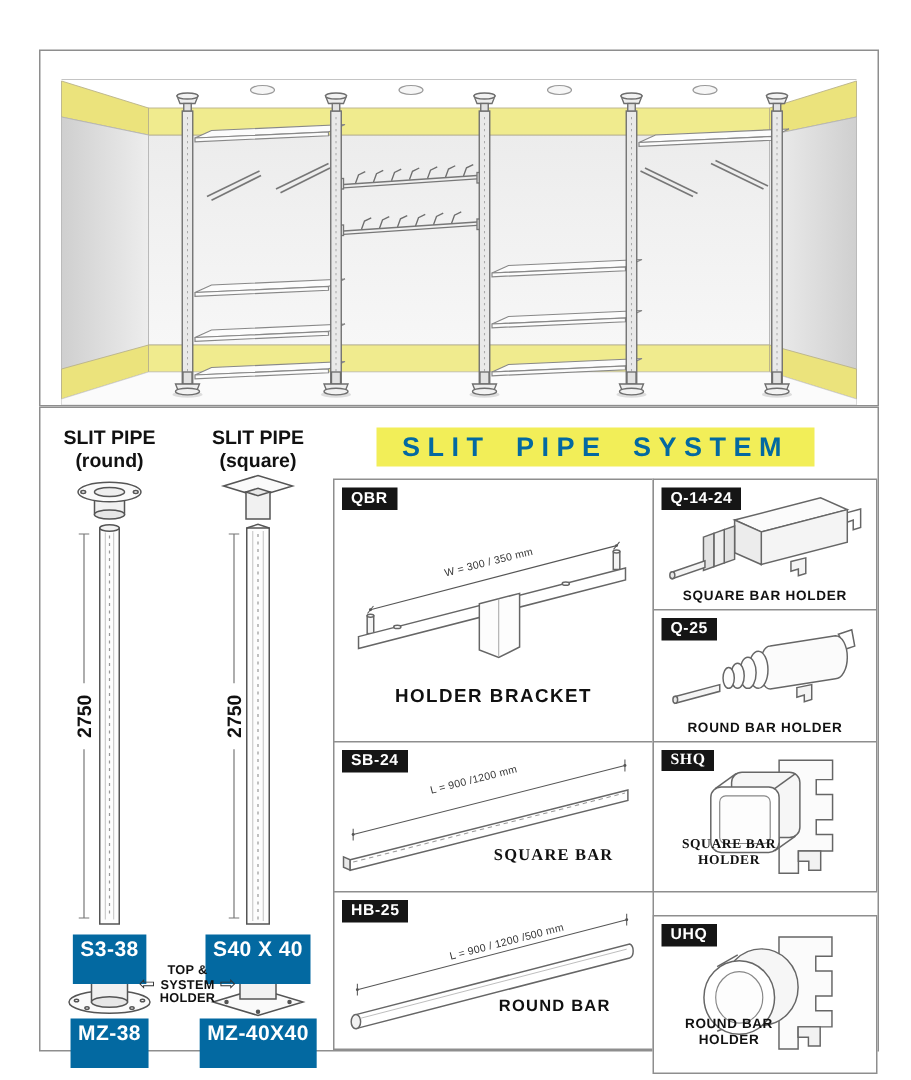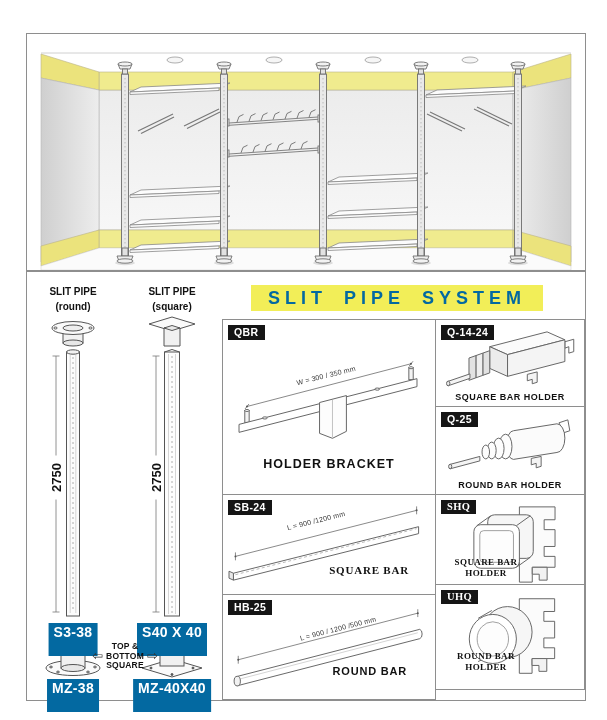--- a/index.html
+++ b/index.html
@@ -16,33 +16,33 @@
       letter-spacing:5px;word-spacing:7px;color:#0369a1;white-space:nowrap;}
 
   
   .cell{position:absolute;border:1px solid #8e8e8e;background:#fff;box-sizing:border-box;}
   #cellQBR {left:195px;top:47px; width:214px;height:176px;}
   #cellQ1424{left:408px;top:47px; width:150px;height:88px;}
   #cellQ25 {left:408px;top:134px;width:150px;height:89px;}
   #cellSB24{left:195px;top:222px;width:214px;height:101px;}
   #cellSHQ {left:408px;top:222px;width:150px;height:101px;font-family:Liberation Serif, serif;}
   #cellHB25{left:195px;top:322px;width:214px;height:106px;}
-  #cellUHQ {left:408px;top:312px;width:150px;height:106px;font-family:Liberation Serif, serif;}
+  #cellUHQ {left:408px;top:338px;width:150px;height:106px;}
   .cell svg{position:absolute;left:0;top:0;width:100%;height:100%;}
 
   .cell-badge{position:absolute;left:5px;top:5px;background:#151515;color:#fff;
       font-weight:bold;font-size:10.5px;letter-spacing:.4px;padding:1px 6px 2px;z-index:3;}
   .part-label{position:absolute;font-weight:bold;color:#111;letter-spacing:.6px;z-index:3;}
   .dim{position:absolute;font-size:7px;color:#333;letter-spacing:.2px;white-space:nowrap;
       z-index:2;transform-origin:center;}
 
   
   #leftSec{position:absolute;left:0;top:0;width:195px;height:428px;}
   .pipe-head{position:absolute;top:12px;width:92px;text-align:center;font-weight:bold;
-      font-size:10px;line-height:15px;color:#111;}
+      font-size:13px;line-height:15px;color:#111;}
   .code-badge{position:absolute;transform:translateX(-50%);background:#0369a1;color:#fff;
       font-weight:bold;font-size:14px;letter-spacing:.3px;padding:1px 5px 16px;white-space:nowrap;z-index:3;}
   .len-label{position:absolute;width:44px;text-align:center;transform:rotate(-90deg);
       transform-origin:center;font-weight:bold;font-size:13px;background:#fff;z-index:2;}
   .holder-note{position:absolute;left:56px;top:370px;width:84px;display:flex;
       align-items:center;justify-content:center;gap:3px;z-index:3;}
   .holder-note .arr{font-size:13px;color:#333;line-height:12px;}
   .holder-note .txt{font-weight:bold;font-size:8.5px;line-height:9.5px;text-align:center;letter-spacing:.2px;}
 </style>
 </head>
@@ -292,22 +292,22 @@
 
       <span class="code-badge" style="left:46px;top:351px;">S3-38</span>
       <span class="code-badge" style="left:145px;top:351px;">S40 X 40</span>
       <span class="code-badge" style="left:46px;top:407px;">MZ-38</span>
       <span class="code-badge" style="left:145px;top:407px;">MZ-40X40</span>
 
       <div class="holder-note">
         <span class="arr">⇦</span>
         <span class="txt">
           <span>TOP &amp;</span><br>
-          <span>BOTTOM</span><br>
-          <span>SQUARE</span>
+          <span>SYSTEM</span><br>
+          <span>HOLDER</span>
         </span>
         <span class="arr">⇨</span>
       </div>
     </div>
 
     <div class="cell" id="cellQBR">
       <span class="cell-badge">QBR</span>
       <svg viewBox="0 0 213 175">
         <g stroke="#666" stroke-width="1" fill="#fff">
           <line x1="24" y1="87" x2="189" y2="44" stroke="#555" stroke-width="0.7"></line>

